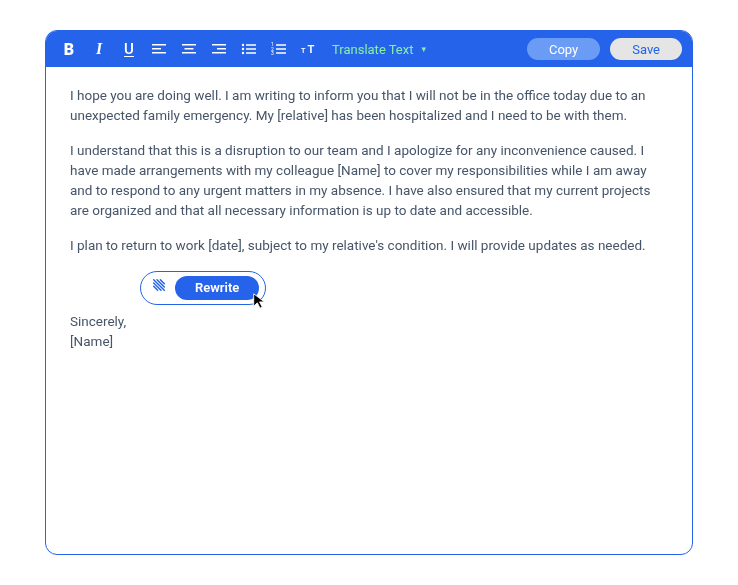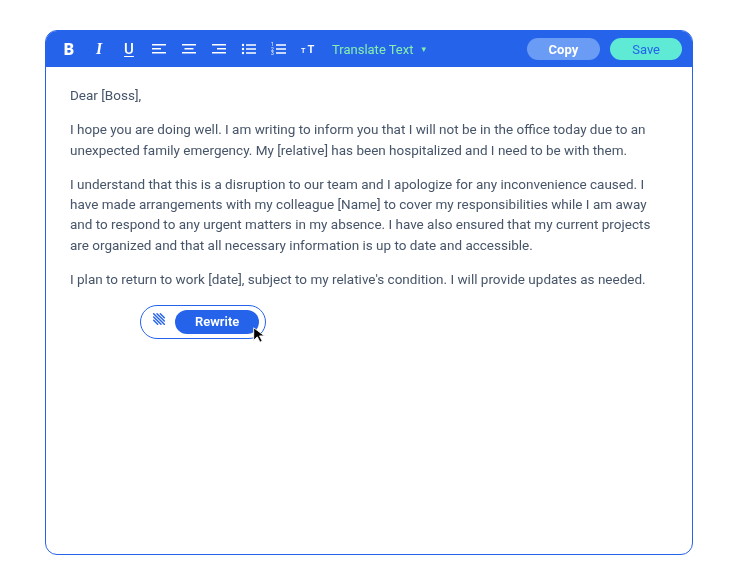--- a/index.html
+++ b/index.html
@@ -88,24 +88,23 @@
       font-size: 13px;
       display: flex;
       align-items: center;
       justify-content: center;
       cursor: pointer;
       margin-left: 6px;
     }
     .pill-copy {
       background: #6b9cf5;
       color: #ffffff;
-      font-weight: bold;
     }
     .pill-save {
-      background: #5eead4;
+      background: #e5e5e5;
       color: #2563eb;
     }
     .content {
       padding: 18px 24px 24px 24px;
       flex: 1;
       overflow-y: auto;
     }
     .email-body {
       color: #475569;
       font-size: 13.5px;
@@ -232,35 +231,38 @@
     <div class="pill-btn pill-copy">
       <span>Copy</span>
     </div>
     <div class="pill-btn pill-save">
       <span>Save</span>
     </div>
   </div>
 
   <div class="content">
     <div class="email-body">
-      <p>Dear [Boss],</p>
       <p>I hope you are doing well. I am writing to inform you that I will not be in the office today due to an unexpected family emergency. My [relative] has been hospitalized and I need to be with them.</p>
       <p>I understand that this is a disruption to our team and I apologize for any inconvenience caused. I have made arrangements with my colleague [Name] to cover my responsibilities while I am away and to respond to any urgent matters in my absence. I have also ensured that my current projects are organized and that all necessary information is up to date and accessible.</p>
       <p>I plan to return to work [date], subject to my relative's condition. I will provide updates as needed.</p>
 
       <div class="rewrite-popover">
         <span class="logo">
           <svg viewBox="0 0 24 24">
               <path d="M4 4 L20 20 M4 9 L15 20 M4 14 L10 20 M9 4 L20 15 M14 4 L20 10" stroke="#2563eb" stroke-width="2.2" fill="none" stroke-linecap="round"></path>
             </svg>
         </span>
         <div class="rewrite-btn">
           <span>Rewrite</span>
         </div>
         <svg class="cursor-arrow" viewBox="0 0 20 20">
           <path d="M3 2 L3 16 L7 12 L10 18 L12.5 16.8 L9.5 11 L15 11 Z" fill="#000" stroke="#fff" stroke-width="1"></path>
         </svg>
       </div>
 
+      <p class="signature-block">
+        <span>Sincerely,</span><br>
+        <span>[Name]</span>
+      </p>
     </div>
   </div>
 
 </div>
 
 </body></html>

